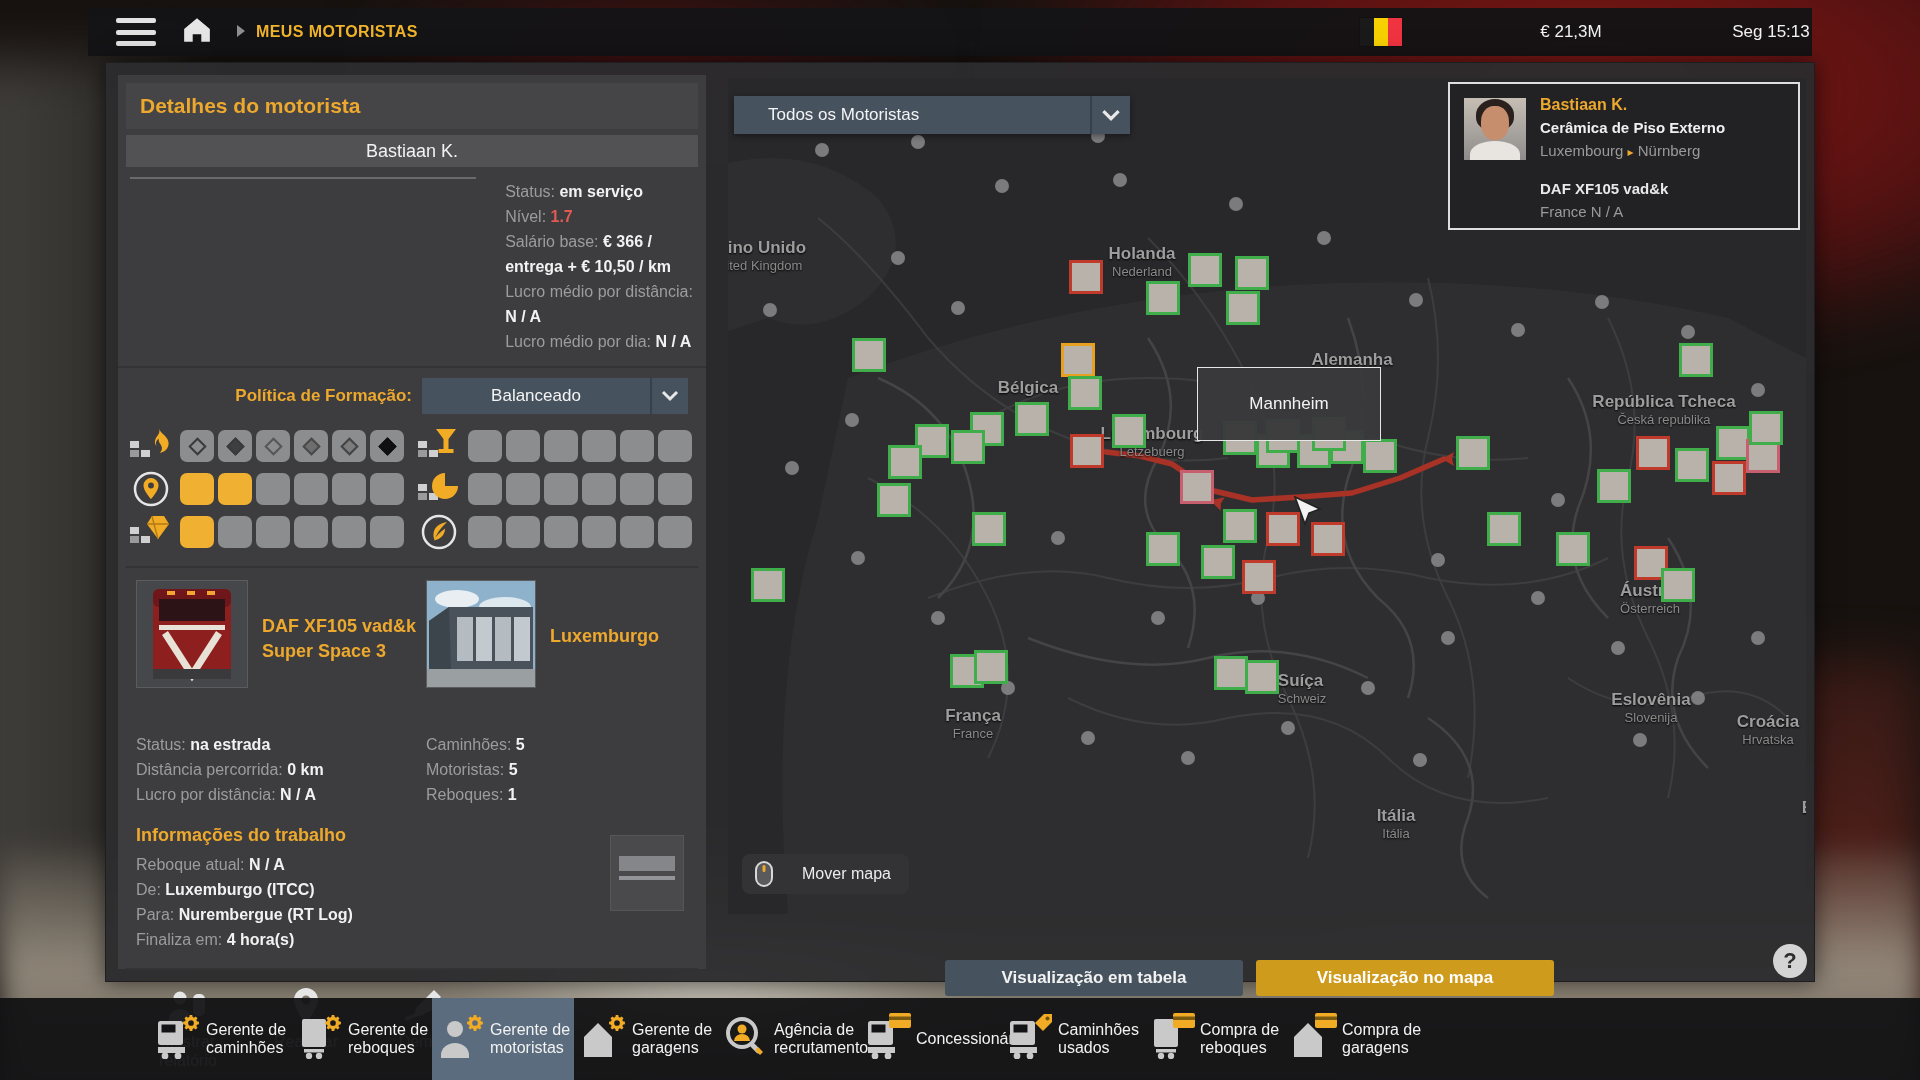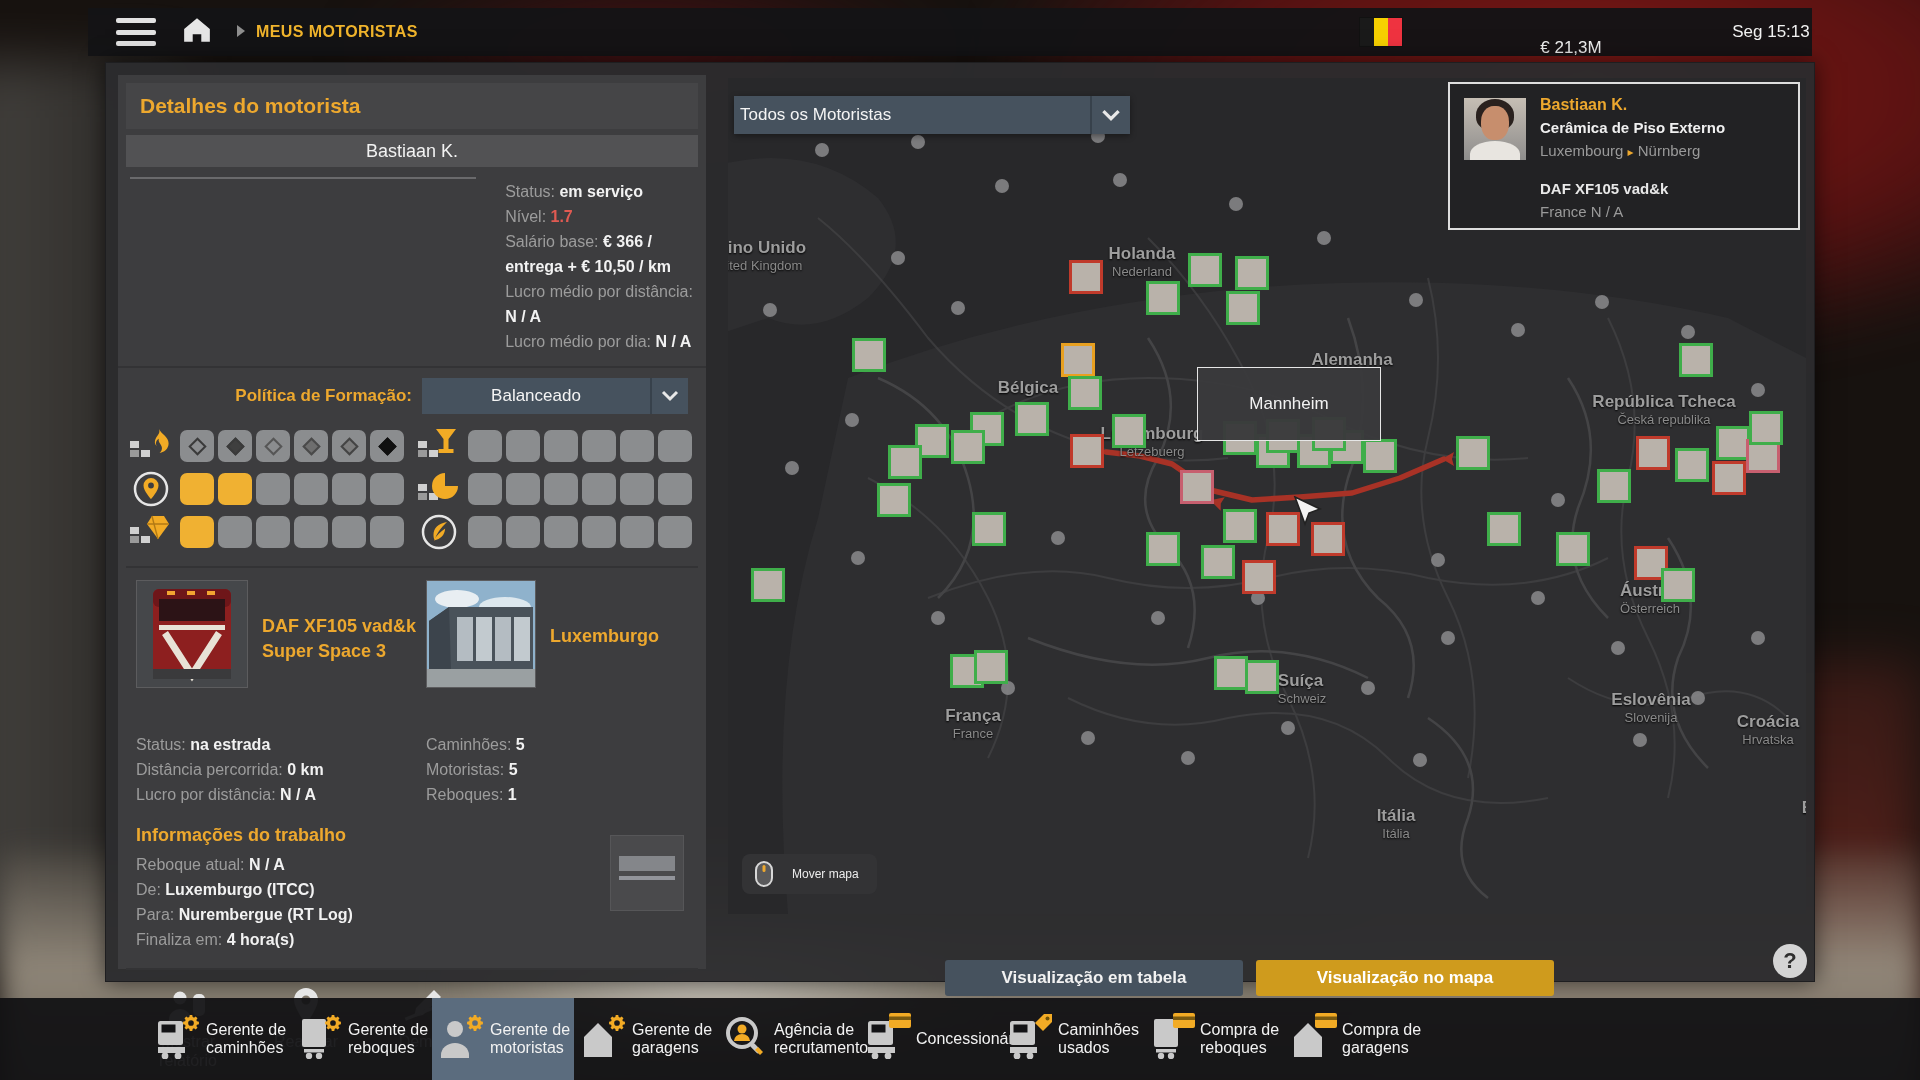--- a/index.html
+++ b/index.html
@@ -19,21 +19,21 @@
 
   
   .topbar { position:absolute; left:88px; top:8px; width:1724px; height:48px; background:rgba(20,20,22,.96); display:flex; align-items:center; }
   .tb-burger { width:40px; height:28px; margin-left:28px; display:flex; flex-direction:column; justify-content:space-between; cursor:pointer; }
   .tb-burger i { height:5px; background:#e2e2e2; border-radius:2px; }
   .tb-home { margin-left:26px; }
   .tb-crumb-arrow { margin-left:24px; color:#8a8a8a; font-size:13px; }
   .tb-crumb { margin-left:10px; color:#f0b42c; font-weight:bold; font-size:16px; letter-spacing:.4px; }
   .tb-flag { position:absolute; left:1272px; top:10px; width:42px; height:28px; display:flex; box-shadow:0 0 0 1px #111; }
   .tb-flag i { flex:1; }
-  .tb-money { position:absolute; left:1398px; top:30px; width:170px; text-align:center; font-size:17px; color:#f2f2f2; }
+  .tb-money { position:absolute; left:1398px; top:14px; width:170px; text-align:center; font-size:17px; color:#f2f2f2; }
   .tb-time { position:absolute; left:1598px; top:14px; width:170px; text-align:center; font-size:17px; color:#f2f2f2; }
 
   
   .main-panel { position:absolute; left:105px; top:62px; width:1710px; height:920px; background:rgba(44,44,46,.96); box-shadow:0 0 22px rgba(0,0,0,.6); border:1px solid #1e1e20; }
 
   
   .left-panel { position:absolute; left:118px; top:75px; width:588px; height:894px; background:#3d3d3f; padding:8px; }
   .lp-title { height:46px; line-height:46px; background:#454547; color:#eda82e; font-size:21px; font-weight:bold; padding-left:14px; }
   .lp-name { height:32px; line-height:32px; margin-top:6px; background:#525254; text-align:center; font-size:18px; color:#f2f2f2; }
   .lp-info { display:flex; margin-top:10px; padding-left:4px;gap:7px; }
@@ -88,23 +88,23 @@
   .mk.r { border-color:#c03a2b; } .mk.o { border-color:#e8a020; } .mk.p { border-color:#c75f6f; }
   .face { position:relative; width:100%; height:100%; overflow:hidden; background:linear-gradient(180deg,#c6beb4,#8e8d8c); }
   .face .h { position:absolute; top:2%; left:19%; width:62%; height:52%; border-radius:50% 50% 42% 42%; background:var(--hair,#2a211e); }
   .face .s { position:absolute; top:13%; left:28%; width:44%; height:55%; border-radius:46%; background:var(--skin,#c78e6d); }
   .face .b { position:absolute; bottom:-12%; left:9%; width:82%; height:42%; border-radius:50% 50% 0 0; background:var(--shirt,#e8e5e0); }
   .f0{--hair:#2a211e;--skin:#c78e6d;--shirt:#e8e5e0} .f1{--hair:#1d1a18;--skin:#b57a55;--shirt:#3a4a58}
   .f2{--hair:#4a342a;--skin:#d2a07e;--shirt:#6b7d3e} .f3{--hair:#241f1c;--skin:#c2855f;--shirt:#8c2f2f}
   .f4{--hair:#141210;--skin:#caa186;--shirt:#232323} .f5{--hair:#3a2d24;--skin:#d8ab88;--shirt:#d8d2c8}
   .city-tip { position:absolute; left:469px; top:289px; width:184px; height:74px; background:rgba(58,58,60,.97); border:1px solid #e6e6e6; display:flex; align-items:center; justify-content:center; font-size:17px; color:#f2f2f2; z-index:30; }
   .cursor { position:absolute; left:565px; top:418px; z-index:40; }
-  .mover { position:absolute; left:14px; top:776px; height:40px; padding:0 18px 0 12px; background:rgba(52,52,54,.92); border-radius:8px; display:flex; align-items:center; gap:18px; font-size:12px; color:#ececec; z-index:25;text-align:right; }
+  .mover { position:absolute; left:14px; top:776px; height:40px; padding:0 18px 0 12px; background:rgba(52,52,54,.92); border-radius:8px; display:flex; align-items:center; gap:28px; font-size:16px; color:#ececec; z-index:25;text-align:right; }
   .filter-dd { position:absolute; left:6px; top:18px; width:396px; height:38px; background:#46525e; display:flex; align-items:center; cursor:pointer; z-index:25; box-shadow:0 2px 6px rgba(0,0,0,.4); }
-  .filter-dd .dd-val { flex:1; padding-left:6px; font-size:17px; color:#f4f4f4; }
+  .filter-dd .dd-val { flex:1; padding-left:34px; font-size:17px; color:#f4f4f4; }
   .filter-dd .dd-btn { width:40px; height:38px; border-left:2px solid #37414b; display:flex; align-items:center; justify-content:center; }
   .info-card { position:absolute; left:720px; top:4px; width:352px; height:148px; background:rgba(34,34,36,.96); border:2px solid #dedede; z-index:25; }
   .ic-photo { position:absolute; left:14px; top:14px; width:62px; height:62px; }
   .ic-name { position:absolute; left:90px; top:12px; color:#eda82e; font-size:16px; font-weight:bold; }
   .ic-cargo { position:absolute; left:90px; top:35px; color:#f0f0f0; font-size:15px; font-weight:bold; }
   .ic-route { position:absolute; left:90px; top:58px; color:#9a9a9a; font-size:15px; }
   .ic-route .arr { color:#eda82e; font-size:12px; }
   .ic-truck { position:absolute; left:90px; top:96px; color:#e8e8e8; font-size:15px; font-weight:bold; }
   .ic-load { position:absolute; left:90px; top:119px; color:#9a9a9a; font-size:15px; }
 

